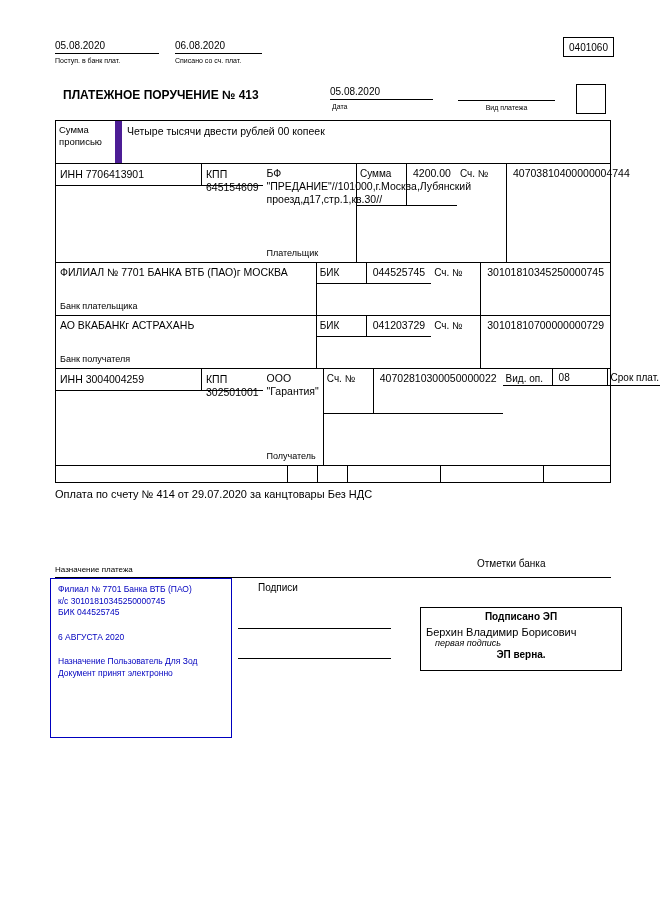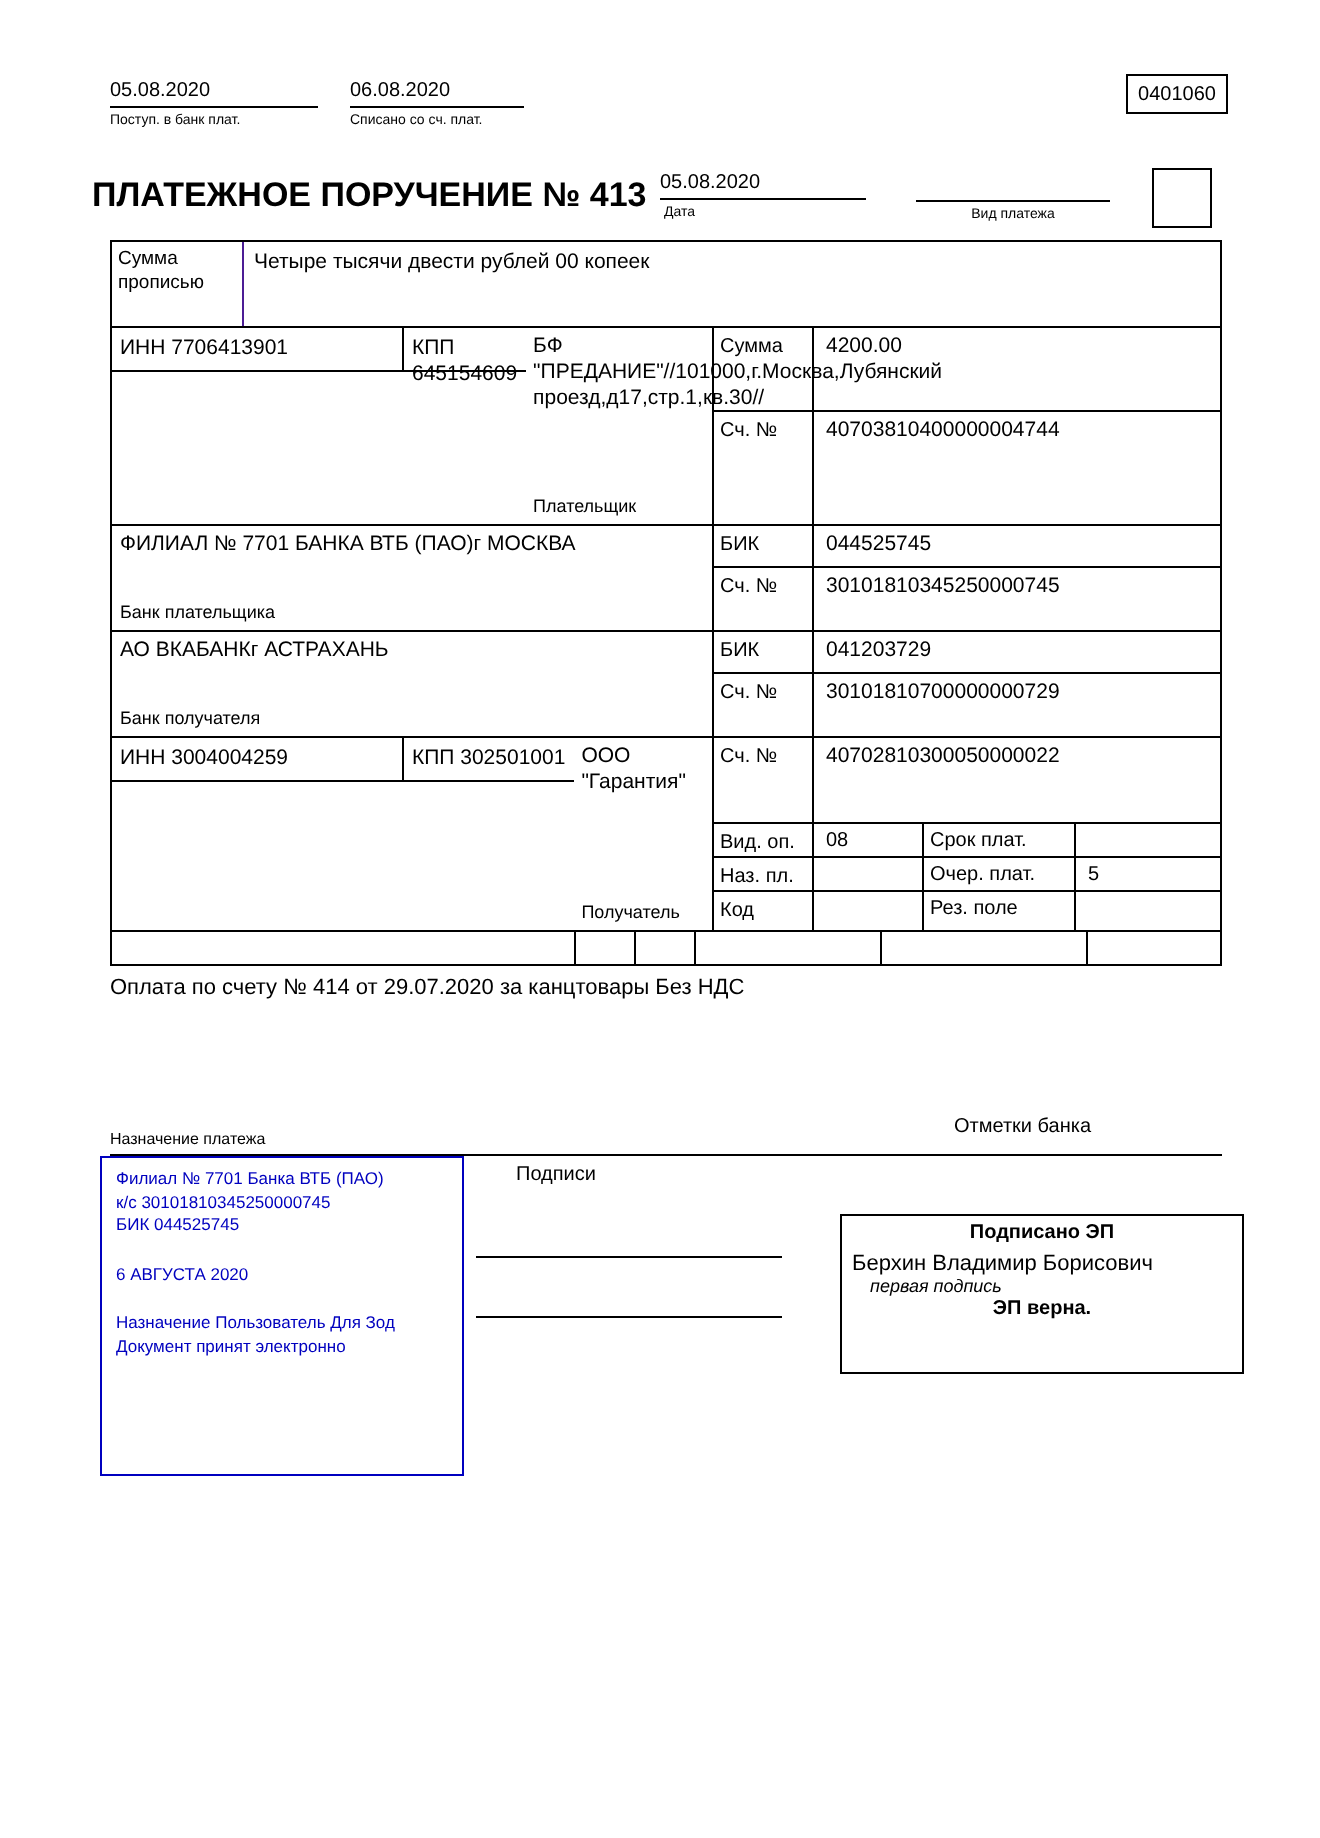--- a/index.html
+++ b/index.html
@@ -13,46 +13,46 @@
   .t8{font-size:8px}
   .t10{font-size:10px}
   .t11{font-size:11px}
   .bold{font-weight:bold}
   
   .ptable{position:absolute;left:55px;top:120px;width:556px;border:1px solid #000;
           font-size:10.5px;line-height:13px;box-sizing:border-box}
   .ptable *{box-sizing:border-box}
   .trow{display:flex;border-bottom:1px solid #000}
   .trow.last{border-bottom:none}
-  .aw-label{width:66px;border-right:1px solid #4c1d95;padding:3px 3px;font-size:9.5px;line-height:12px}
+  .aw-label{width:66px;border-right:7px solid #4c1d95;padding:3px 3px;font-size:9.5px;line-height:12px}
   .aw-value{flex:1;padding:4px 5px}
   .lblock{width:301px;border-right:1px solid #000;display:flex;flex-direction:row}
   .innrow{display:flex;height:22px;border-bottom:1px solid #000}
   .innrow .c1{width:146px;border-right:1px solid #000;padding:4px 4px}
   .innrow .c2{flex:1;padding:4px 4px}
   .namearea{flex:1;display:flex;flex-direction:column;justify-content:space-between;padding:3px 4px 2px}
   .seclabel{font-size:9px}
-  .rblock{flex:1;display:flex;flex-direction:column}
+  .rblock{flex:1;display:flex;flex-direction:row}
   .rrow{display:flex;border-bottom:1px solid #000}
   .rrow.rlast{border-bottom:none;flex:1}
   .rlabel{width:50px;border-right:1px solid #000;padding:3px 3px;font-size:10px}
   .rvalue{flex:1;padding:3px 6px}
   .c55{width:55px;border-right:1px solid #000;padding:2px 6px}
   .c75{width:76px;border-right:1px solid #000;padding:2px 3px;font-size:10px}
   .cfill{flex:1;padding:2px 6px}
   .smallrow{display:flex;height:16px}
   .smallrow .sc{border-right:1px solid #000}
   .smallrow .sc.nr{border-right:none}
   
   .stamp{position:absolute;left:50px;top:578px;width:182px;height:160px;border:1px solid #0000bf;
          color:#0000bf;font-size:8.5px;line-height:11.5px;padding:5px 7px;box-sizing:border-box}
   .stamp .gap{margin-top:13px}
   .stamp-user{max-width:150px}
   
-  .bankmark{position:absolute;left:420px;top:607px;width:202px;height:80px;border:1px solid #000;
+  .bankmark{position:absolute;left:420px;top:607px;width:202px;height:64px;border:1px solid #000;
             padding:3px 5px;box-sizing:border-box}
   .bm-title{font-weight:bold;font-size:10px;text-align:center}
   .bm-name{font-size:11px;margin-top:4px}
   .bm-kind{font-size:9px;font-style:italic;padding-left:9px}
   .bm-verdict{font-weight:bold;font-size:10px;text-align:center;margin-top:1px}
 </style>
 </head>
 <body>
 
 <div class="page">
@@ -60,21 +60,21 @@
   <div class="abs" style="left:55px;top:40px">
     <div class="ul t10" style="width:104px;padding-bottom:2px">05.08.2020</div>
     <div class="lbl" style="margin-top:2px">Поступ. в банк плат.</div>
   </div>
   <div class="abs" style="left:175px;top:40px">
     <div class="ul t10" style="width:87px;padding-bottom:2px">06.08.2020</div>
     <div class="lbl" style="margin-top:2px">Списано со сч. плат.</div>
   </div>
   <div class="abs box" style="left:563px;top:37px;width:49px;height:18px;display:flex;align-items:center;justify-content:center;font-size:10px">0401060</div>
 
-  <div class="abs bold" style="left:46px;top:88px;font-size:17px">ПЛАТЕЖНОЕ ПОРУЧЕНИЕ № 413</div>
+  <div class="abs bold" style="left:63px;top:88px;font-size:12px">ПЛАТЕЖНОЕ ПОРУЧЕНИЕ № 413</div>
   <div class="abs" style="left:330px;top:86px">
     <div class="ul t10" style="width:103px;padding-bottom:2px">05.08.2020</div>
     <div class="lbl" style="margin-top:2px;padding-left:2px">Дата</div>
   </div>
   <div class="abs" style="left:458px;top:86px">
     <div class="ul" style="width:97px;height:14px"></div>
     <div class="lbl" style="margin-top:2px;width:97px;text-align:center">Вид платежа</div>
   </div>
   <div class="abs box" style="left:576px;top:84px;width:28px;height:28px"></div>
 

